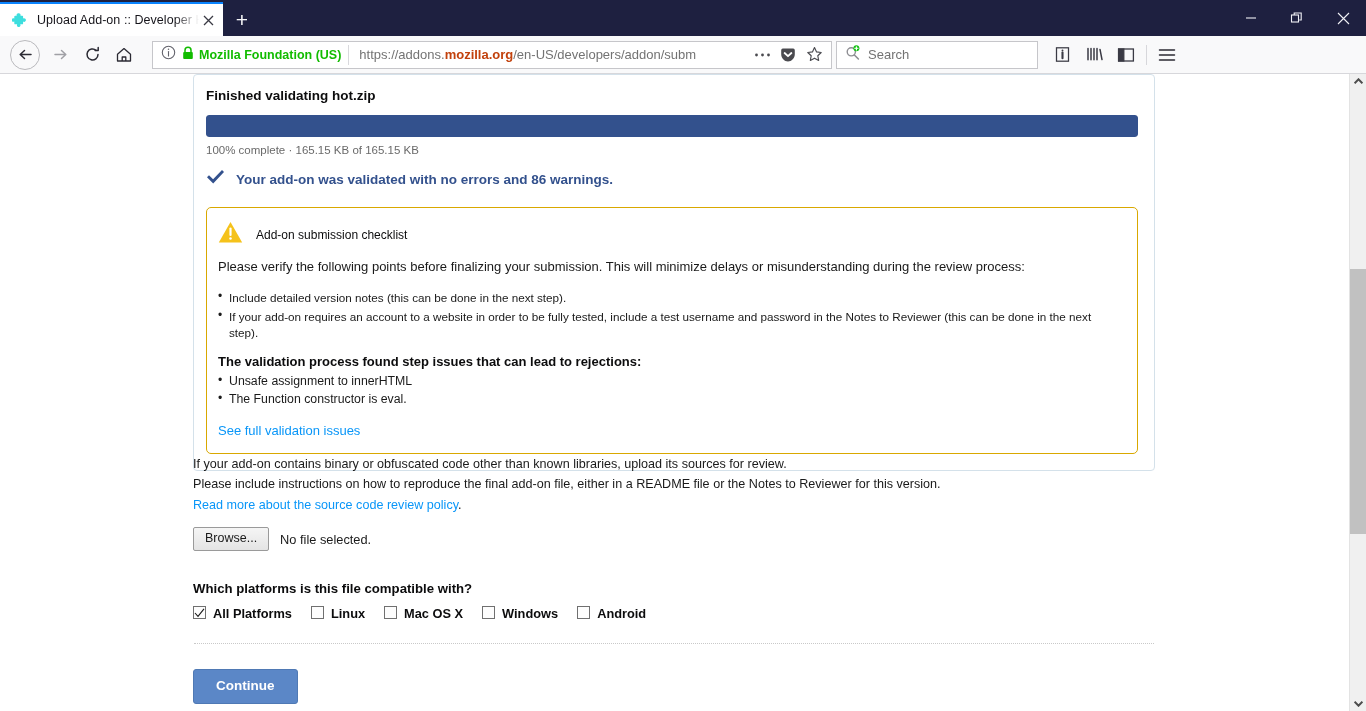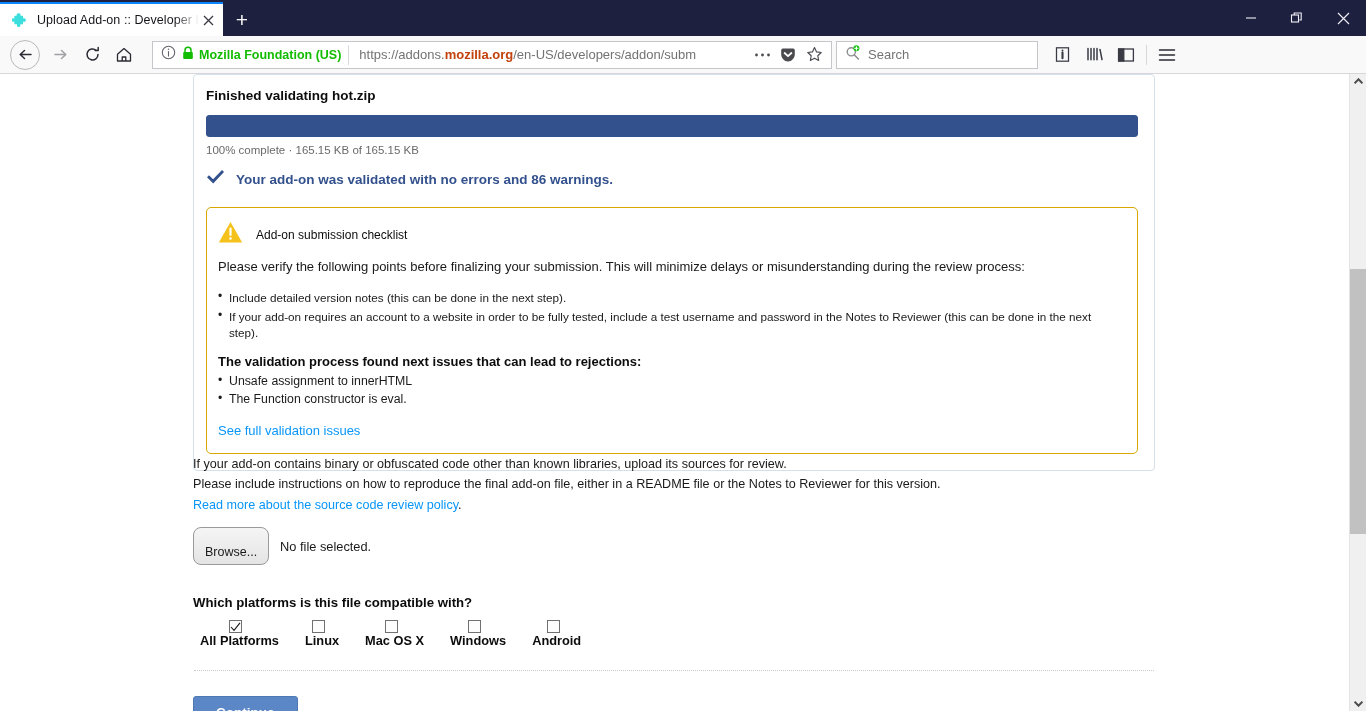--- a/index.html
+++ b/index.html
@@ -357,22 +357,22 @@
     margin-top: 14px;
     display: flex;
     align-items: center;
   }
   .browse-btn {
     font-family: "Liberation Sans", sans-serif;
     font-size: 12.5px;
     color: #1a1a1a;
     background: linear-gradient(to bottom, #f5f5f5, #e4e4e4);
     border: 1px solid #9a9a9a;
-    border-radius: 8px;
-    padding: 17px 11px 4px 11px;
+    border-radius: 2px;
+    padding: 3px 11px 4px 11px;
     line-height: 1.25;
   }
   .nofile {
     font-size: 12.8px;
     color: #1a1a1a;
     margin-left: 11px;
   }
 
   .platq {
     margin-top: 30px;
@@ -380,23 +380,22 @@
     font-weight: 700;
     color: #0c0c0d;
   }
   .platrow {
     margin-top: 10px;
     display: flex;
     align-items: center;
   }
   .plat {
     display: flex;
-    align-items: center;
+    align-items: flex-start;
     margin-right: 19px;
-    flex-direction: column;
   }
   .cbox {
     width: 13px; height: 13px;
     border: 1px solid #707070;
     background: #fdfdfd;
     display: inline-flex;
     align-items: center;
     justify-content: center;
     flex: 0 0 13px;
   }
@@ -605,21 +604,21 @@
             <span class="cl-head-text">Add-on submission checklist</span>
           </div>
 
           <p class="cl-intro">Please verify the following points before finalizing your submission. This will minimize delays or misunderstanding during the review process:</p>
 
           <ul class="cl-list">
             <li>Include detailed version notes (this can be done in the next step).</li>
             <li>If your add-on requires an account to a website in order to be fully tested, include a test username and password in the Notes to Reviewer (this can be done in the next step).</li>
           </ul>
 
-          <div class="cl-subhead">The validation process found next issues that can lead to rejections:</div>
+          <div class="cl-subhead">The validation process found step issues that can lead to rejections:</div>
           <ul class="cl-issues">
             <li>Unsafe assignment to innerHTML</li>
             <li>The Function constructor is eval.</li>
           </ul>
 
           <a class="cl-link" href="#">See full validation issues</a>
         </div>
       </div>
 
       <div class="belowcard">

